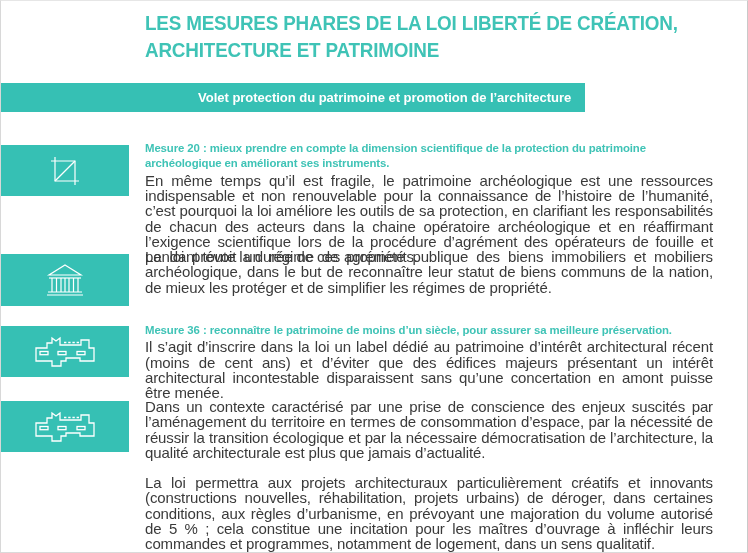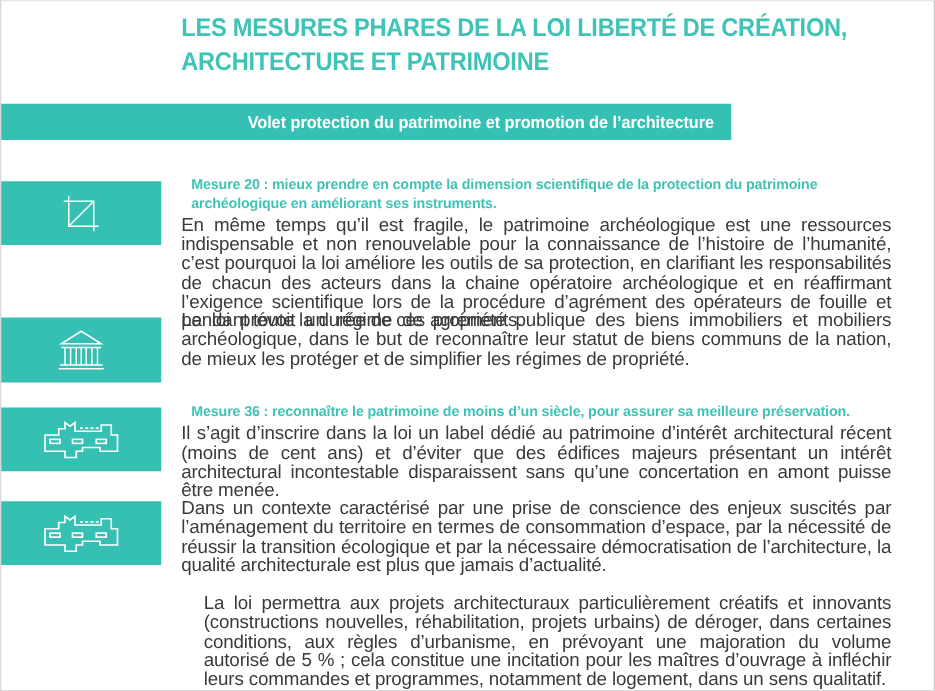--- a/index.html
+++ b/index.html
@@ -88,33 +88,32 @@
     position: absolute;
     left: 144px;
     width: 568px;
   }
   .measure-title {
     color: #3fc3b6;
     font-size: 11.4px;
     font-weight: bold;
     line-height: 15.4px;
     letter-spacing: -0.1px;
-    margin: 0 0 1px 8px;
+    margin: 0 0 1px 0;
   }
   .measure-body {
     color: #3a3a3a;
     font-size: 15px;
     line-height: 15.3px;
     letter-spacing: -0.12px;
     margin: 0;
     text-align: justify;
   }
   .measure-body + .measure-body {
     margin-top: 15px;
-    margin-left: 18px;
   }
 </style>
 </head>
 <body>
 
 <div id="page">
 
   <div id="header">
     <div class="title-line">LES MESURES PHARES DE LA LOI LIBERTÉ DE CRÉATION,</div>
     <div class="title-line">ARCHITECTURE ET PATRIMOINE</div>

